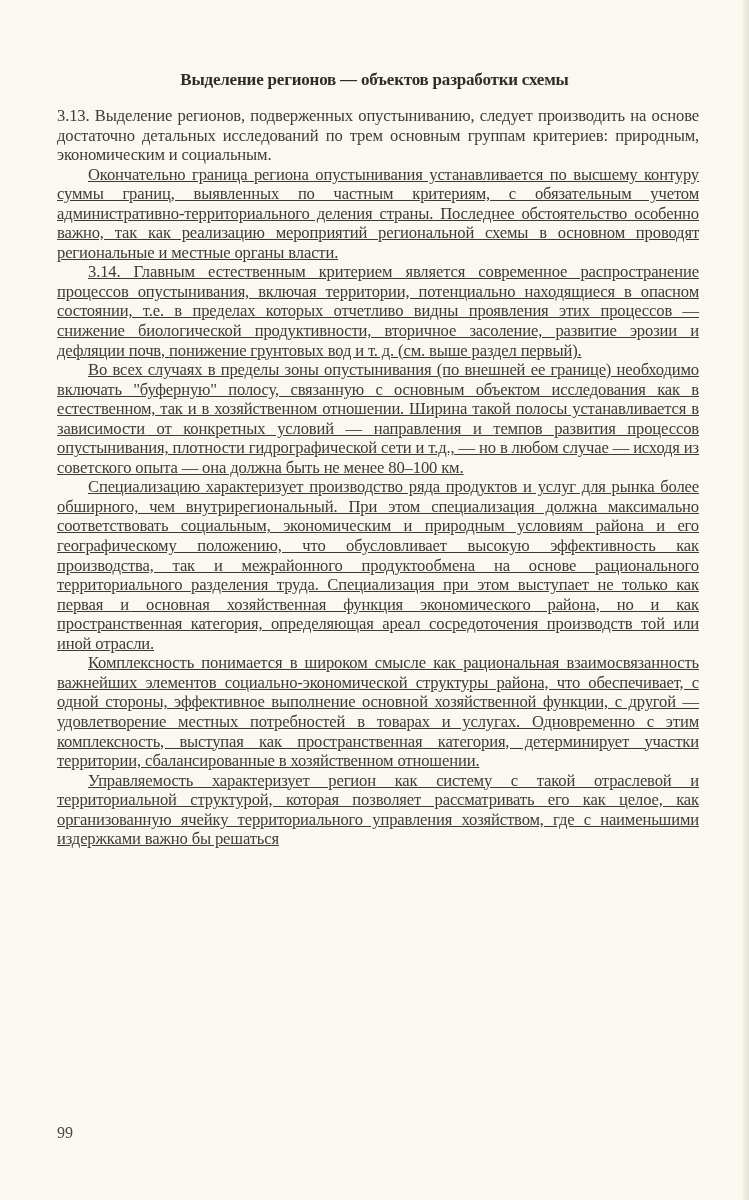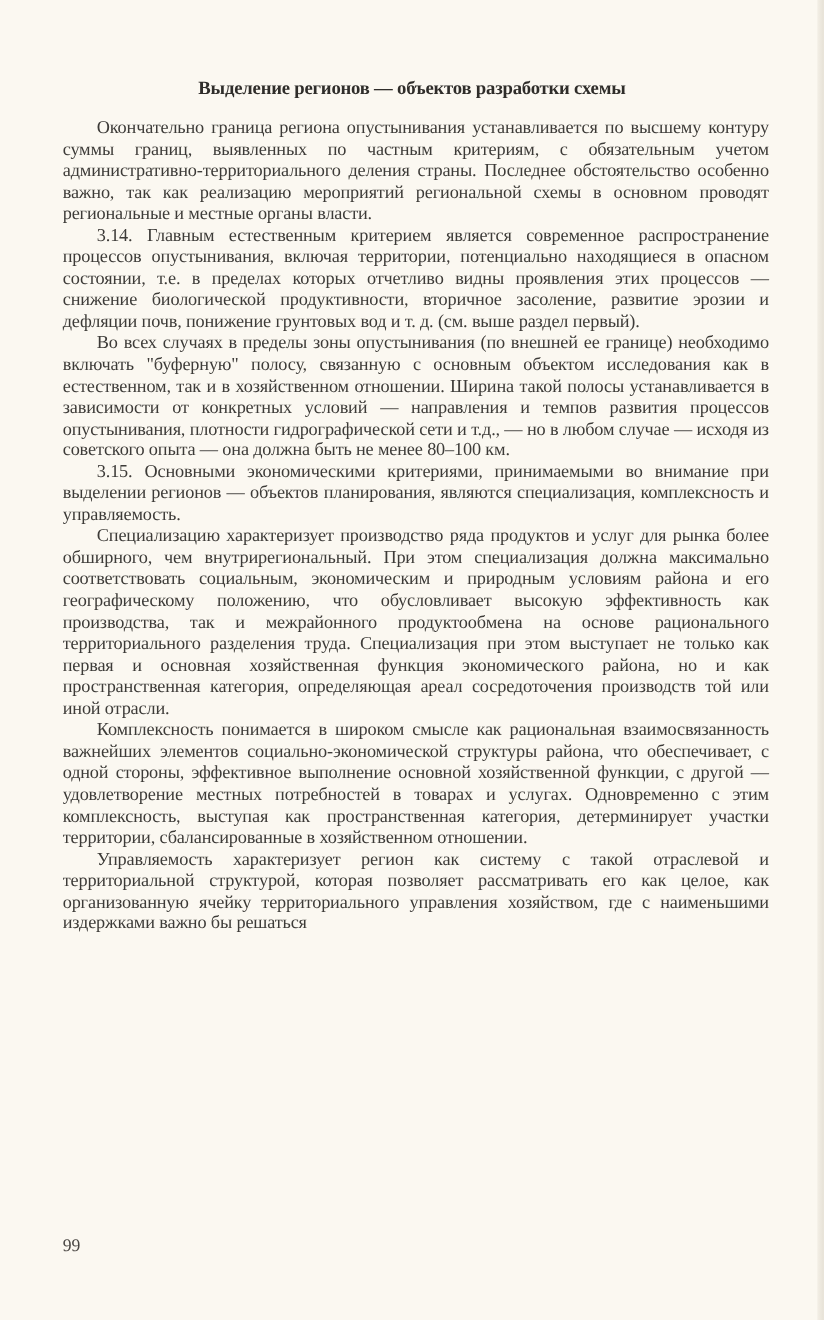--- a/index.html
+++ b/index.html
@@ -21,36 +21,36 @@
     letter-spacing: -0.2px;
     color: #2f2d2a;
   }
   .body-text {
     position: absolute; top: 106px; left: 57px; width: 642px;
     font-size: 16.6px; line-height: 19.55px;
     text-align: justify;
     letter-spacing: -0.15px;
   }
   .body-text p { margin: 0; text-indent: 0; }
-  .body-text p.indent { text-indent: 31px; }
+  .body-text p.indent { text-indent: 31px; text-decoration: underline; }
   .page-number {
     position: absolute; top: 1124px; left: 57px;
     font-size: 16px; color: #4a4744;
   }
 </style>
 </head>
 <body>
 
 <div class="page-edge"></div>
 
 <div class="heading">Выделение регионов — объектов разработки схемы</div>
 
 <div class="body-text">
+  <p>3.13. Выделение регионов, подверженных опустыниванию, следует производить на основе достаточно детальных исследований по трем основным группам критериев: природным, экономическим и социальным.</p>
   <p class="indent">Окончательно граница региона опустынивания устанавливается по высшему контуру суммы границ, выявленных по частным критериям, с обязательным учетом административно-территориального деления страны. Последнее обстоятельство особенно важно, так как реализацию мероприятий региональной схемы в основном проводят региональные и местные органы власти.</p>
   <p class="indent">3.14. Главным естественным критерием является современное распространение процессов опустынивания, включая территории, потенциально находящиеся в опасном состоянии, т.е. в пределах которых отчетливо видны проявления этих процессов — снижение биологической продуктивности, вторичное засоление, развитие эрозии и дефляции почв, понижение грунтовых вод и т. д. (см. выше раздел первый).</p>
   <p class="indent">Во всех случаях в пределы зоны опустынивания (по внешней ее границе) необходимо включать "буферную" полосу, связанную с основным объектом исследования как в естественном, так и в хозяйственном отношении. Ширина такой полосы устанавливается в зависимости от конкретных условий — направления и темпов развития процессов опустынивания, плотности гидрографической сети и т.д., — но в любом случае — исходя из советского опыта — она должна быть не менее 80–100 км.</p>
-  <p class="indent">3.15. Основными экономическими критериями, принимаемыми во внимание при выделении регионов — объектов планирования, являются специализация, комплексность и управляемость.</p>
   <p class="indent">Специализацию характеризует производство ряда продуктов и услуг для рынка более обширного, чем внутрирегиональный. При этом специализация должна максимально соответствовать социальным, экономическим и природным условиям района и его географическому положению, что обусловливает высокую эффективность как производства, так и межрайонного продуктообмена на основе рационального территориального разделения труда. Специализация при этом выступает не только как первая и основная хозяйственная функция экономического района, но и как пространственная категория, определяющая ареал сосредоточения производств той или иной отрасли.</p>
   <p class="indent">Комплексность понимается в широком смысле как рациональная взаимосвязанность важнейших элементов социально-экономической структуры района, что обеспечивает, с одной стороны, эффективное выполнение основной хозяйственной функции, с другой — удовлетворение местных потребностей в товарах и услугах. Одновременно с этим комплексность, выступая как пространственная категория, детерминирует участки территории, сбалансированные в хозяйственном отношении.</p>
   <p class="indent">Управляемость характеризует регион как систему с такой отраслевой и территориальной структурой, которая позволяет рассматривать его как целое, как организованную ячейку территориального управления хозяйством, где с наименьшими издержками важно бы решаться</p>
 </div>
 
 <div class="page-number">99</div>
 
 </body></html>

